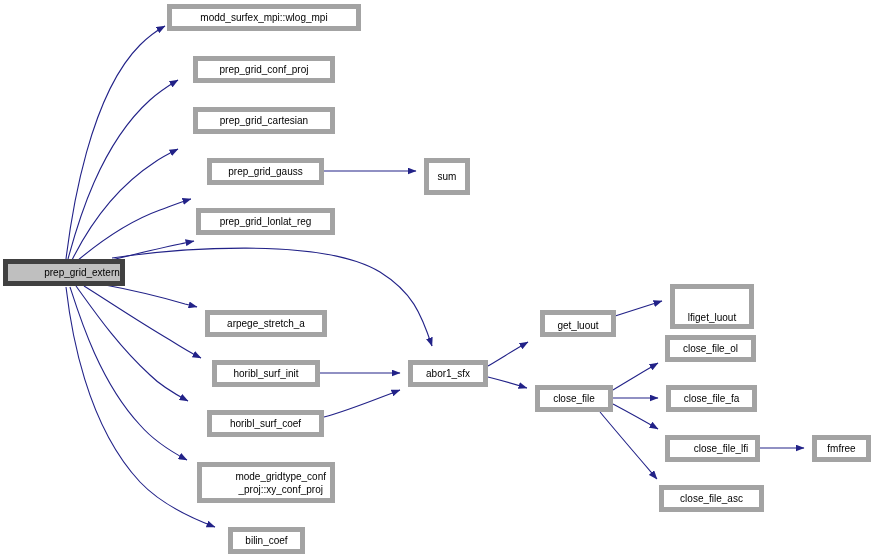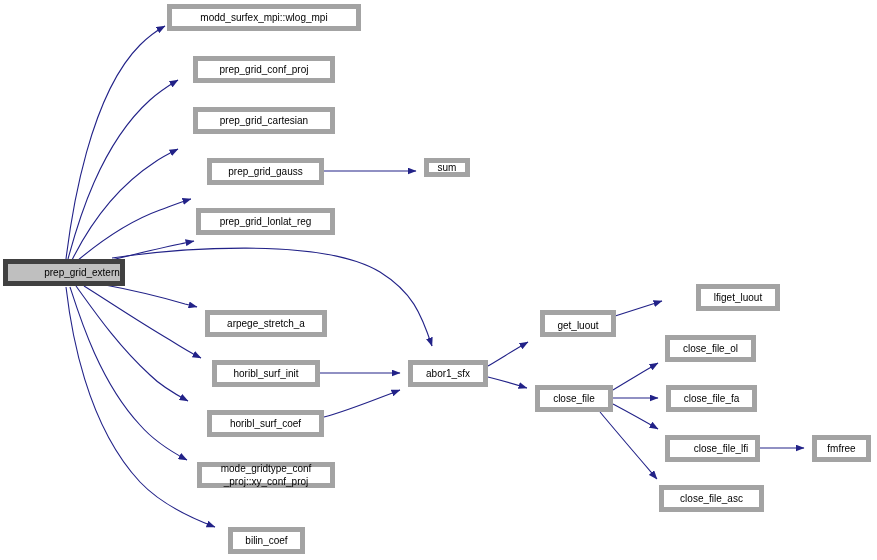--- a/index.html
+++ b/index.html
@@ -89,32 +89,32 @@
         <path d="M 760,448 L 804,448" fill="none" stroke="#222288" stroke-width="1.1" marker-end="url(#arrowhead)"></path>
       </g>
   </svg>
 
   <div id="node-group">
       <div class="gnode root" style="left: 3px; top: 259px; width: 122px; height: 27px;"><span class="nlabel">prep_grid_extern</span></div>
       <div class="gnode" style="left: 167px; top: 4px; width: 194px; height: 27px;"><span class="nlabel">modd_surfex_mpi::wlog_mpi</span></div>
       <div class="gnode" style="left: 193px; top: 56px; width: 142px; height: 27px;"><span class="nlabel">prep_grid_conf_proj</span></div>
       <div class="gnode" style="left: 193px; top: 107px; width: 142px; height: 27px;"><span class="nlabel">prep_grid_cartesian</span></div>
       <div class="gnode" style="left: 207px; top: 158px; width: 117px; height: 27px;"><span class="nlabel">prep_grid_gauss</span></div>
-      <div class="gnode" style="left: 424px; top: 158px; width: 46px; height: 19px;"><span class="nlabel">sum</span></div>
+      <div class="gnode" style="left: 424px; top: 158px; width: 46px; height: 37px;"><span class="nlabel">sum</span></div>
       <div class="gnode" style="left: 196px; top: 208px; width: 139px; height: 27px;"><span class="nlabel">prep_grid_lonlat_reg</span></div>
       <div class="gnode" style="left: 205px; top: 310px; width: 122px; height: 27px;"><span class="nlabel">arpege_stretch_a</span></div>
       <div class="gnode" style="left: 212px; top: 360px; width: 108px; height: 27px;"><span class="nlabel">horibl_surf_init</span></div>
       <div class="gnode" style="left: 207px; top: 410px; width: 117px; height: 27px;"><span class="nlabel">horibl_surf_coef</span></div>
-      <div class="gnode" style="left: 197px; top: 462px; width: 138px; height: 26px;"><span class="nlabel">mode_gridtype_conf
+      <div class="gnode" style="left: 197px; top: 462px; width: 138px; height: 41px; justify-content: flex-end;"><span class="nlabel">mode_gridtype_conf
 _proj::xy_conf_proj</span></div>
       <div class="gnode" style="left: 228px; top: 527px; width: 77px; height: 27px;"><span class="nlabel">bilin_coef</span></div>
       <div class="gnode" style="left: 408px; top: 360px; width: 80px; height: 27px;"><span class="nlabel">abor1_sfx</span></div>
       <div class="gnode" style="left: 540px; top: 310px; width: 76px; height: 27px; align-items: flex-end;"><span class="nlabel">get_luout</span></div>
       <div class="gnode" style="left: 535px; top: 385px; width: 78px; height: 27px;"><span class="nlabel">close_file</span></div>
-      <div class="gnode" style="left: 696px; top: 284px; width: 84px; height: 27px;"><span class="nlabel">lfiget_luout</span></div>
+      <div class="gnode" style="left: 670px; top: 284px; width: 84px; height: 45px; align-items: flex-end;"><span class="nlabel">lfiget_luout</span></div>
       <div class="gnode" style="left: 665px; top: 335px; width: 91px; height: 27px;"><span class="nlabel">close_file_ol</span></div>
       <div class="gnode" style="left: 666px; top: 385px; width: 91px; height: 27px;"><span class="nlabel">close_file_fa</span></div>
       <div class="gnode" style="left: 665px; top: 435px; width: 95px; height: 27px; padding-left: 17px;"><span class="nlabel">close_file_lfi</span></div>
       <div class="gnode" style="left: 659px; top: 485px; width: 105px; height: 27px;"><span class="nlabel">close_file_asc</span></div>
       <div class="gnode" style="left: 812px; top: 435px; width: 59px; height: 27px;"><span class="nlabel">fmfree</span></div>
     </div>
 
 </div>
 
 </body></html>

